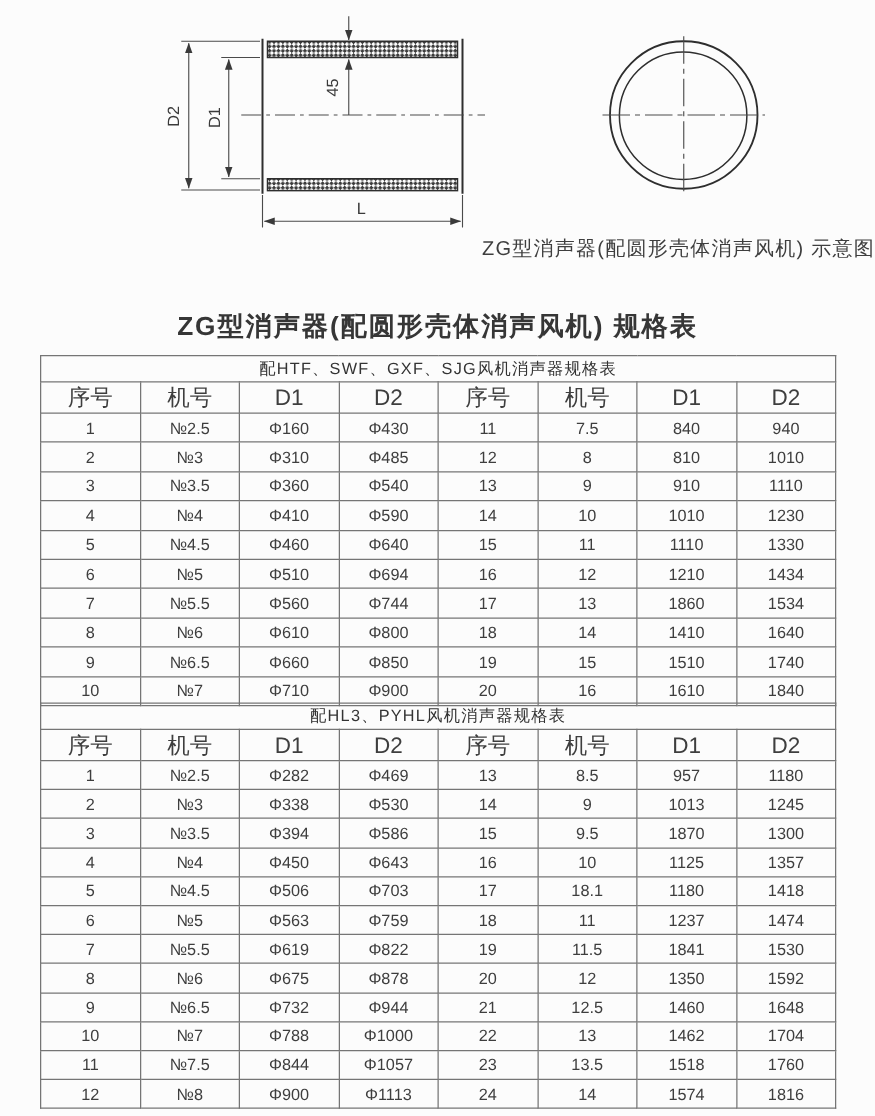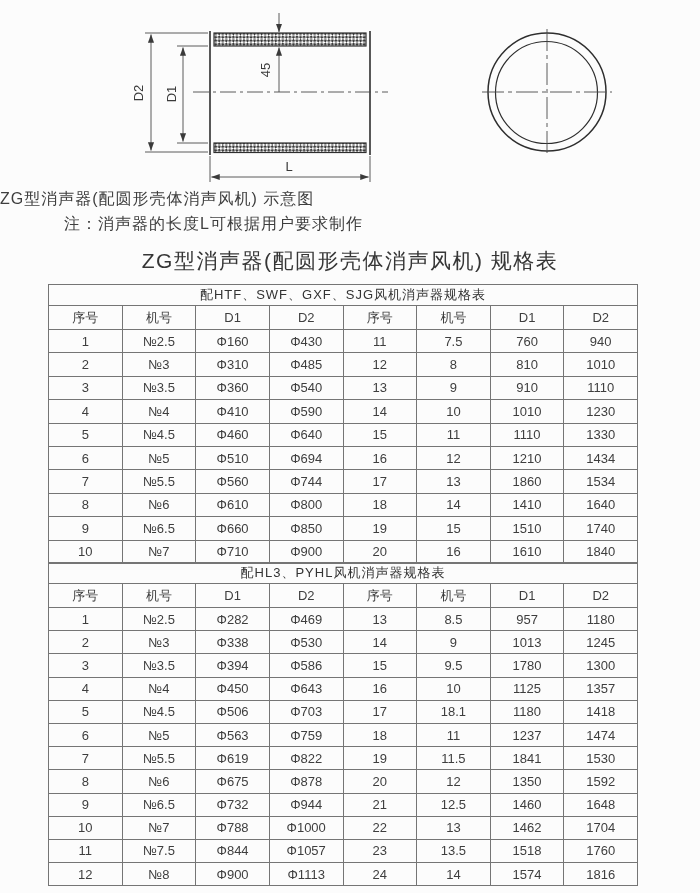--- a/index.html
+++ b/index.html
@@ -5,44 +5,44 @@
   html,body{margin:0;padding:0;background:#e8e8e8;}
   .page{
     position:relative;width:700px;height:893px;margin:0 auto;
     background:#fcfcfc;overflow:hidden;
     font-family:"Liberation Sans","DejaVu Sans",sans-serif;
     color:#3b3b3b;
   }
   .diagram-svg{position:absolute;left:0;top:0;}
   .diagram-caption{
     position:absolute;top:189px;left:0;width:700px;
-    text-align:left;font-size:16px;letter-spacing:1px;color:#3e3e3e;
+    text-align:right;font-size:16px;letter-spacing:1px;color:#3e3e3e;
   }
   .diagram-note{
     position:absolute;top:214px;left:64px;
     font-size:16px;letter-spacing:1px;color:#3e3e3e;
   }
   .page-title{
     position:absolute;top:247px;left:0;width:700px;
-    text-align:center;font-size:21px;font-weight:400;
+    text-align:center;font-size:21px;font-weight:700;
     letter-spacing:1.5px;color:#363636;
   }
   table.spec{
-    position:absolute;left:48px;width:590px;
+    position:absolute;left:32px;width:637px;
     border-collapse:collapse;table-layout:fixed;
     font-size:13px;color:#3e3e3e;
   }
   table.spec.t1{top:284px;}
   table.spec.t2{top:562px;}
   table.spec td,table.spec th{
     border:1px solid #757575;text-align:center;vertical-align:middle;
     padding:0;font-weight:normal;overflow:hidden;white-space:nowrap;
   }
   table.spec .band td{height:20px;font-size:13px;letter-spacing:1px;color:#333;}
-  table.spec th{height:23px;font-size:13px;margin-top:26px;}
+  table.spec th{height:23px;font-size:18px;margin-top:26px;}
   table.spec.t1 tbody[data-table] td{height:22.4px;}
   table.spec.t2 tbody[data-table] td{height:22.2px;}
 </style>
 </head>
 <body>
 
 <div class="page">
 
   <svg class="diagram-svg" width="700" height="188" viewBox="0 0 700 188">
     <defs>
@@ -95,21 +95,20 @@
 
     <g fill="none">
       <circle cx="547" cy="92" r="59" stroke="#2e2e2e" stroke-width="1.5"></circle>
       <circle cx="546.5" cy="92.5" r="51" stroke="#2e2e2e" stroke-width="1.2"></circle>
       <line x1="482" y1="92" x2="612" y2="92" stroke="#4a4a4a" stroke-width="0.9" stroke-dasharray="22 4 4 4"></line>
       <line x1="547" y1="29" x2="547" y2="155" stroke="#4a4a4a" stroke-width="0.9" stroke-dasharray="22 4 4 4"></line>
     </g>
   </svg>
 
   <div class="diagram-caption">ZG型消声器(配圆形壳体消声风机) 示意图</div>
-  <div class="diagram-note">注：消声器的长度L可根据用户要求制作</div>
   <div class="page-title">ZG型消声器(配圆形壳体消声风机) 规格表</div>
 
   <table class="spec t1">
     <tbody>
       <tr class="band">
         <td colspan="8">配HTF、SWF、GXF、SJG风机消声器规格表</td>
       </tr>
     </tbody>
     <tbody data-table="0">
         <tr>
@@ -122,21 +121,21 @@
           <th>D1</th>
           <th>D2</th>
         </tr>
         <tr>
           <td>1</td>
           <td>№2.5</td>
           <td>Φ160</td>
           <td>Φ430</td>
           <td>11</td>
           <td>7.5</td>
-          <td>760</td>
+          <td>840</td>
           <td>940</td>
         </tr>
         <tr>
           <td>2</td>
           <td>№3</td>
           <td>Φ310</td>
           <td>Φ485</td>
           <td>12</td>
           <td>8</td>
           <td>810</td>
@@ -262,21 +261,21 @@
           <td>1013</td>
           <td>1245</td>
         </tr>
         <tr>
           <td>3</td>
           <td>№3.5</td>
           <td>Φ394</td>
           <td>Φ586</td>
           <td>15</td>
           <td>9.5</td>
-          <td>1780</td>
+          <td>1870</td>
           <td>1300</td>
         </tr>
         <tr>
           <td>4</td>
           <td>№4</td>
           <td>Φ450</td>
           <td>Φ643</td>
           <td>16</td>
           <td>10</td>
           <td>1125</td>

